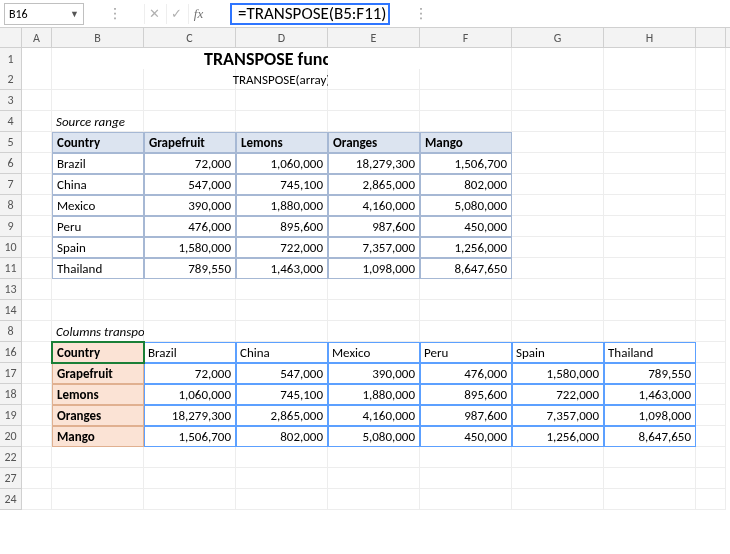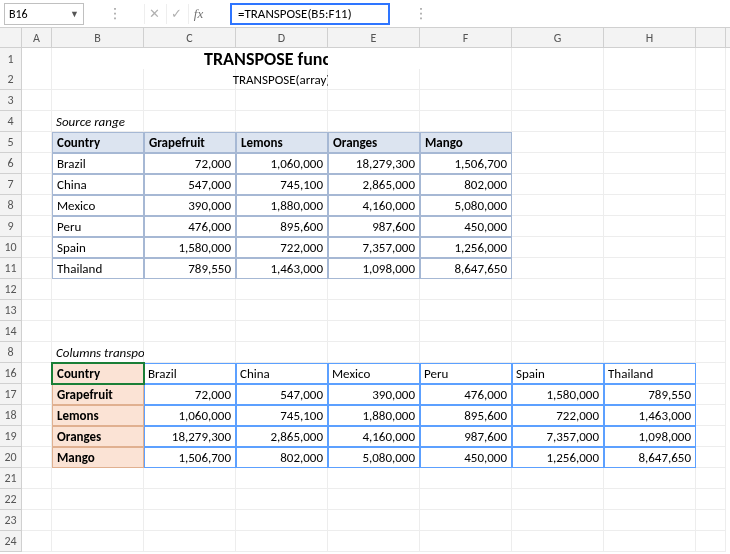--- a/index.html
+++ b/index.html
@@ -43,21 +43,21 @@
     color: #b0b0b0;
     border-left: 1px solid #eee;
   }
   .fb-btn.fx { font-style: italic; font-family: "Times New Roman", serif; color: #737373; }
   .formula-input {
     flex: 1 0 auto;
     max-width: 160px;
     height: 22px;
     border: 2px solid #2e75ff;
     padding: 0 6px;
-    font-size: 13px;
+    font-size: 17px;
     display: flex;
     align-items: center;
     background: #fff;
   }
   .vdots { color: #999; font-size: 14px; margin-left: 2px; }
   .grid-wrap { position: relative; }
   .col-headers {
     display: grid;
     grid-template-columns: 22px 30px 92px 92px 92px 92px 92px 92px 92px 30px;
     height: 20px;
@@ -282,32 +282,20 @@
         <div class="cell tbl-bord">Thailand</div>
         <div class="cell num tbl-bord">789,550</div>
         <div class="cell num tbl-bord">1,463,000</div>
         <div class="cell num tbl-bord">1,098,000</div>
         <div class="cell num tbl-bord">8,647,650</div>
         <div class="cell"></div>
         <div class="cell"></div>
         <div class="cell"></div>
       </div>
       <div class="row">
-        <div class="row-h">12</div>
-        <div class="cell"></div>
-        <div class="cell"></div>
-        <div class="cell"></div>
-        <div class="cell"></div>
-        <div class="cell"></div>
-        <div class="cell"></div>
-        <div class="cell"></div>
-        <div class="cell"></div>
-        <div class="cell"></div>
-      </div>
-      <div class="row">
         <div class="row-h">13</div>
         <div class="cell"></div>
         <div class="cell"></div>
         <div class="cell"></div>
         <div class="cell"></div>
         <div class="cell"></div>
         <div class="cell"></div>
         <div class="cell"></div>
         <div class="cell"></div>
         <div class="cell"></div>
@@ -390,45 +378,33 @@
         <div class="cell bold hdr-peach">Mango</div>
         <div class="cell num spill-outline">1,506,700</div>
         <div class="cell num spill-outline">802,000</div>
         <div class="cell num spill-outline">5,080,000</div>
         <div class="cell num spill-outline">450,000</div>
         <div class="cell num spill-outline">1,256,000</div>
         <div class="cell num spill-outline">8,647,650</div>
         <div class="cell"></div>
       </div>
       <div class="row">
-        <div class="row-h">21</div>
-        <div class="cell"></div>
-        <div class="cell"></div>
-        <div class="cell"></div>
-        <div class="cell"></div>
-        <div class="cell"></div>
-        <div class="cell"></div>
-        <div class="cell"></div>
-        <div class="cell"></div>
-        <div class="cell"></div>
-      </div>
-      <div class="row">
         <div class="row-h">22</div>
         <div class="cell"></div>
         <div class="cell"></div>
         <div class="cell"></div>
         <div class="cell"></div>
         <div class="cell"></div>
         <div class="cell"></div>
         <div class="cell"></div>
         <div class="cell"></div>
         <div class="cell"></div>
       </div>
       <div class="row">
-        <div class="row-h">23</div>
+        <div class="row-h">27</div>
         <div class="cell"></div>
         <div class="cell"></div>
         <div class="cell"></div>
         <div class="cell"></div>
         <div class="cell"></div>
         <div class="cell"></div>
         <div class="cell"></div>
         <div class="cell"></div>
         <div class="cell"></div>
       </div>

